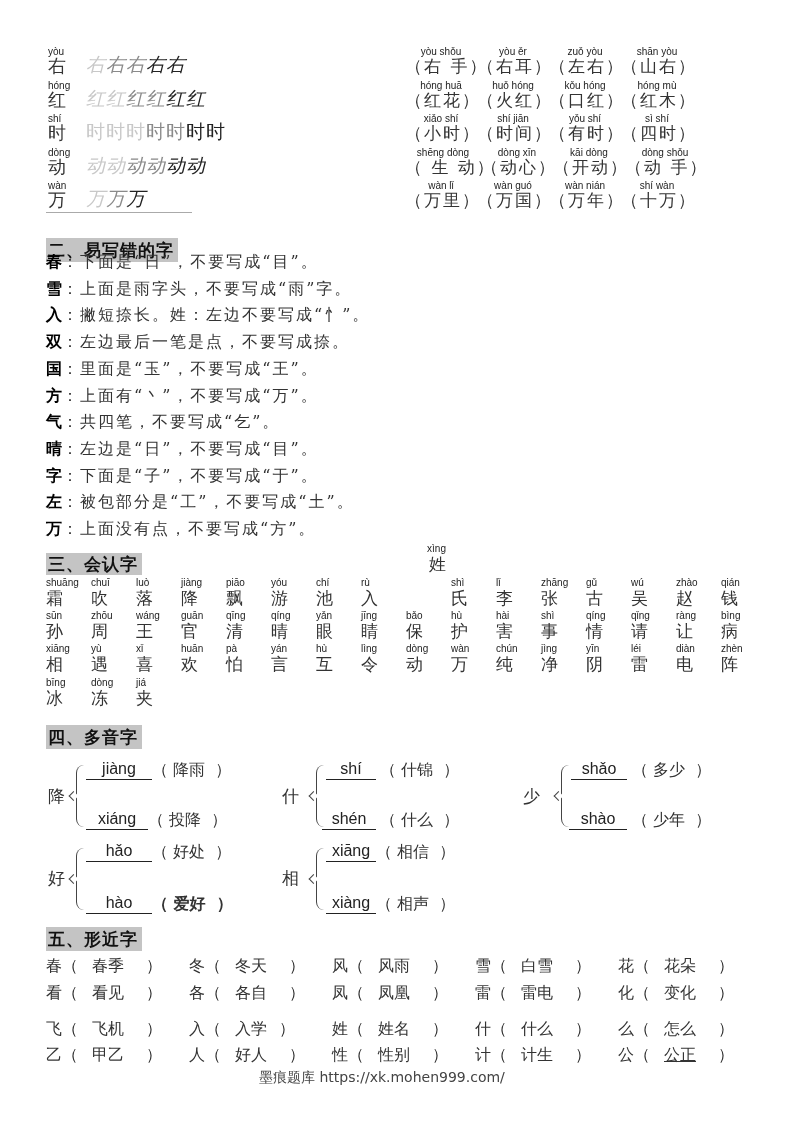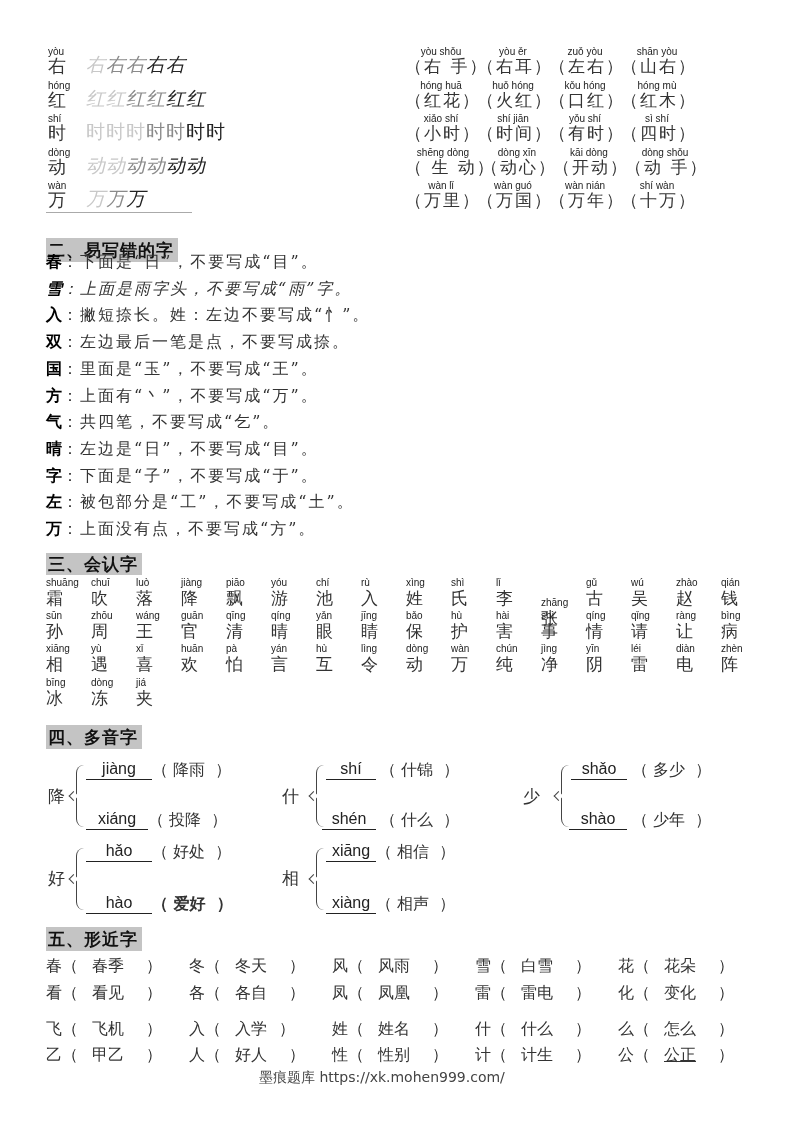--- a/index.html
+++ b/index.html
@@ -149,21 +149,21 @@
     <div class="word-cell" style="left:621px;top:181px;width:72px;">
         <span class="py">shí wàn</span>
         <span class="hz">（十万）</span>
       </div>
   </div>
 </div>
 
 <div class="section-title" style="top:222px;margin-top:16px;">二、易写错的字</div>
 <div>
   <div class="rule-line" style="top:249px;"><b>春</b><span>：下面是“日”，不要写成“目”。</span></div>
-  <div class="rule-line" style="top:276px;font-style:italic;"><b>雪</b><span>：上面是雨字头，不要写成“雨”字。</span></div>
+  <div class="rule-line" style="top:276px;"><b>雪</b><span>：上面是雨字头，不要写成“雨”字。</span></div>
   <div class="rule-line" style="top:302px;"><b>入</b><span>：撇短捺长。姓：左边不要写成“忄”。</span></div>
   <div class="rule-line" style="top:329px;"><b>双</b><span>：左边最后一笔是点，不要写成捺。</span></div>
   <div class="rule-line" style="top:356px;"><b>国</b><span>：里面是“玉”，不要写成“王”。</span></div>
   <div class="rule-line" style="top:383px;"><b>方</b><span>：上面有“丶”，不要写成“万”。</span></div>
   <div class="rule-line" style="top:409px;"><b>气</b><span>：共四笔，不要写成“乞”。</span></div>
   <div class="rule-line" style="top:436px;"><b>晴</b><span>：左边是“日”，不要写成“目”。</span></div>
   <div class="rule-line" style="top:463px;"><b>字</b><span>：下面是“子”，不要写成“于”。</span></div>
   <div class="rule-line" style="top:489px;"><b>左</b><span>：被包部分是“工”，不要写成“土”。</span></div>
   <div class="rule-line" style="top:516px;"><b>万</b><span>：上面没有点，不要写成“方”。</span></div>
 </div>
@@ -195,33 +195,33 @@
       <span class="hz">游</span>
     </div>
     <div class="grid-cell" style="left: 316px; top: 578px;">
       <span class="py">chí</span>
       <span class="hz">池</span>
     </div>
     <div class="grid-cell" style="left: 361px; top: 578px;">
       <span class="py">rù</span>
       <span class="hz">入</span>
     </div>
-    <div class="grid-cell" style="left: 406px; top: 578px;">
+    <div class="grid-cell" style="left: 406px; top: 544px; text-align: right;">
       <span class="py">xìng</span>
       <span class="hz">姓</span>
     </div>
     <div class="grid-cell" style="left: 451px; top: 578px;">
       <span class="py">shì</span>
       <span class="hz">氏</span>
     </div>
     <div class="grid-cell" style="left: 496px; top: 578px;">
       <span class="py">lǐ</span>
       <span class="hz">李</span>
     </div>
-    <div class="grid-cell" style="left: 541px; top: 578px; margin-top: 20px;">
+    <div class="grid-cell" style="left: 541px; top: 578px;">
       <span class="py">zhāng</span>
       <span class="hz">张</span>
     </div>
     <div class="grid-cell" style="left: 586px; top: 578px;">
       <span class="py">gǔ</span>
       <span class="hz">古</span>
     </div>
     <div class="grid-cell" style="left: 631px; top: 578px;">
       <span class="py">wú</span>
       <span class="hz">吴</span>

